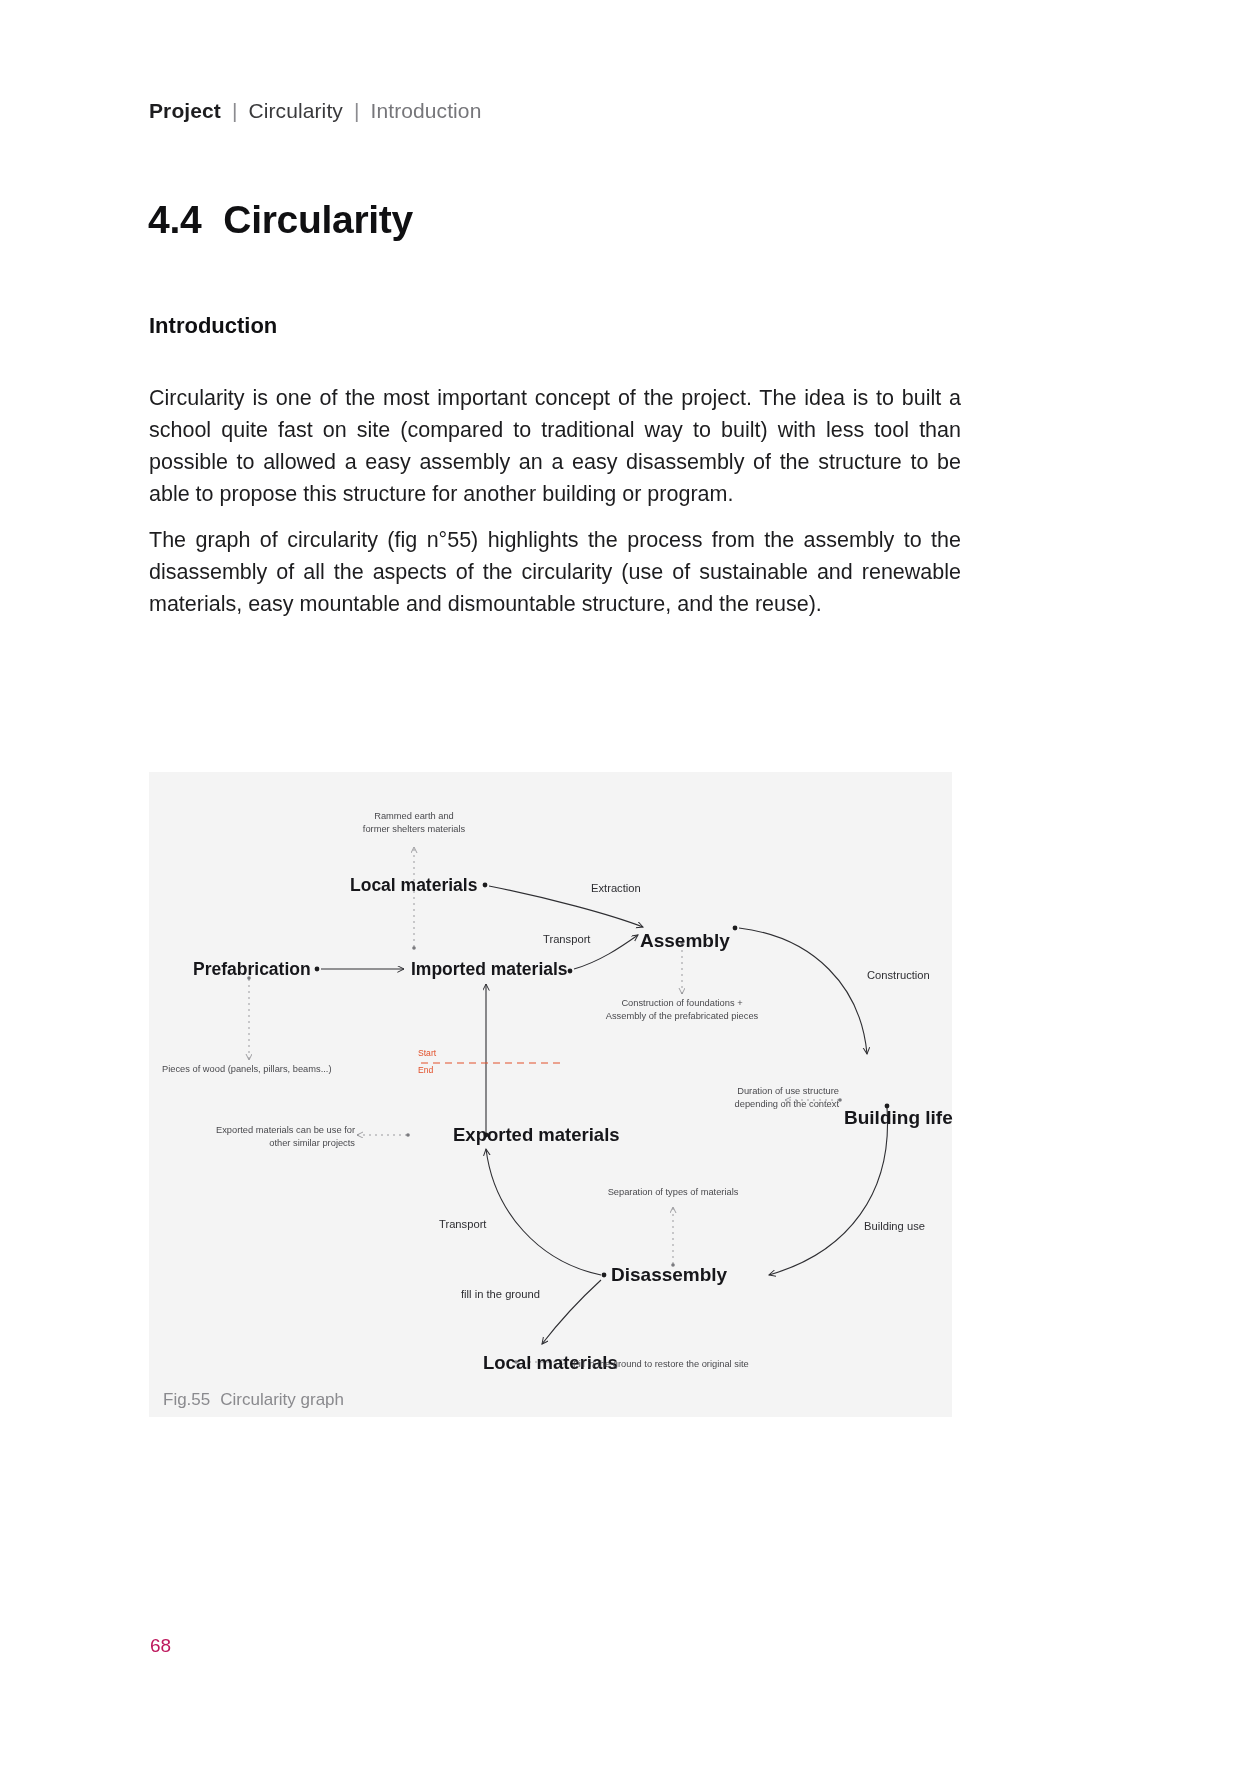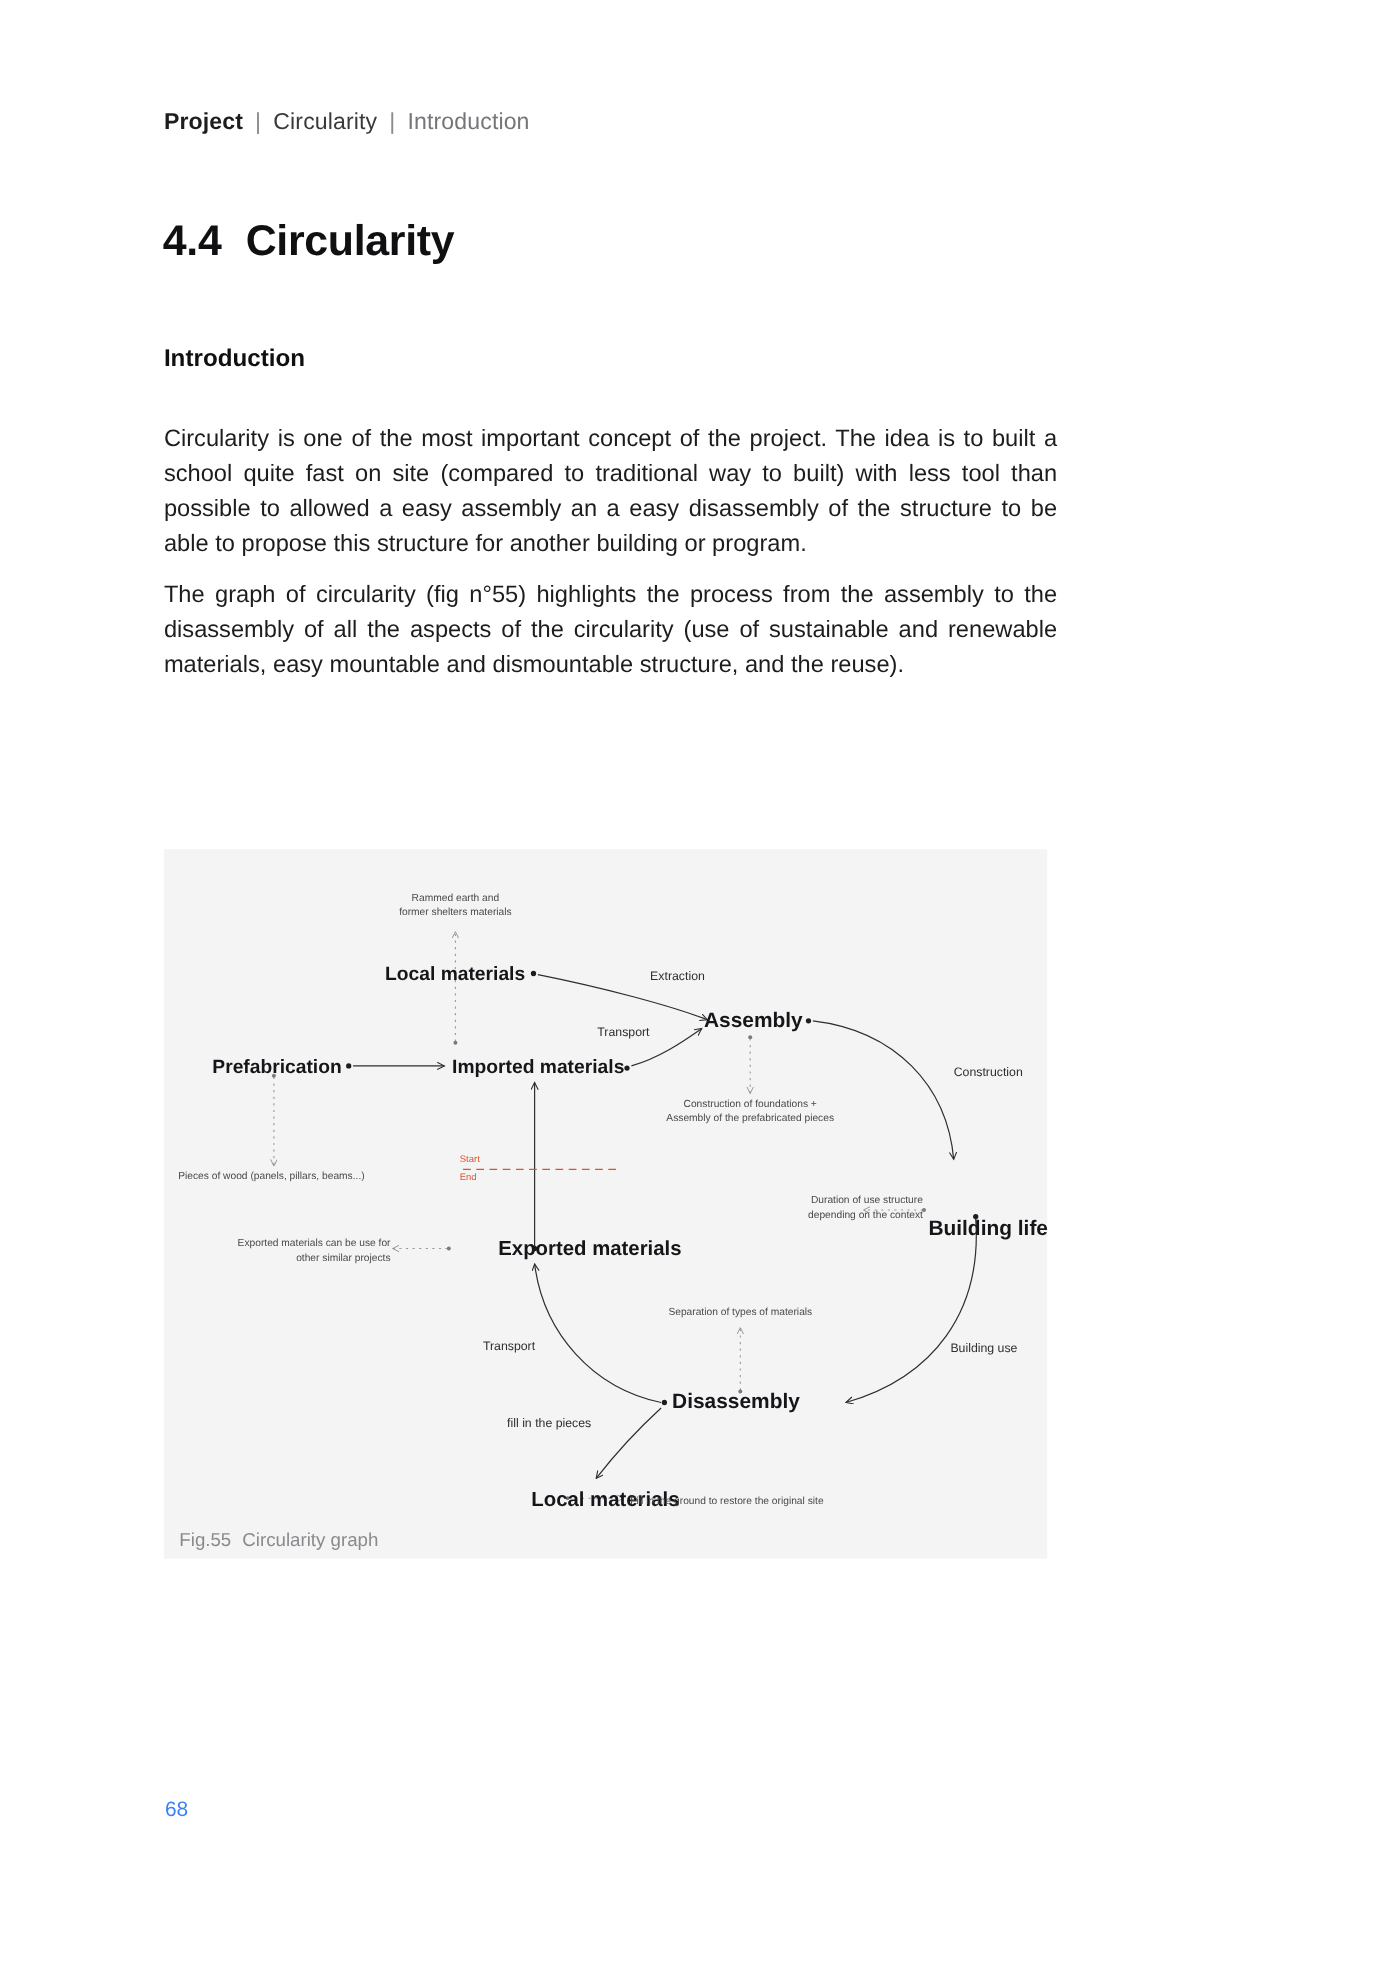--- a/index.html
+++ b/index.html
@@ -73,21 +73,21 @@
   .an.rgt{text-align:right;}
   .edge-lbl{
     position:absolute;font-size:11.2px;color:#2e2e32;white-space:nowrap;
   }
   .red-lbl{
     position:absolute;font-size:8.6px;color:#e2502a;white-space:nowrap;
   }
 
   .page-num{
     position:absolute;left:150px;top:1635px;
-    font-size:19px;color:#3b82f6;
+    font-size:19px;color:#be185d;
   }
 </style>
 </head>
 <body>
 
 <div class="page">
 
   <div class="breadcrumb">
     <span class="bc-1">Project</span>
     <span class="bc-sep">|</span>
@@ -166,21 +166,21 @@
 
     <div class="an ctr" style="left:205px;top:38px;width:120px;">
       <div>Rammed earth and</div>
       <div>former shelters materials</div>
     </div>
 
     <div class="nd" style="left:201px;top:103px;">Local materials</div>
 
     <div class="edge-lbl" style="left:406px;top:110px;padding-left:36px;">Extraction</div>
 
-    <div class="nd" style="left:491px;top:146px;font-size:19px;">Assembly</div>
+    <div class="nd" style="left:491px;top:158px;font-size:19px;">Assembly</div>
 
     <div class="edge-lbl" style="left:394px;top:161px;">Transport</div>
 
     <div class="nd" style="left:44px;top:187px;">Prefabrication</div>
 
     <div class="nd" style="left:262px;top:187px;">Imported materials</div>
 
     <div class="edge-lbl" style="left:718px;top:197px;">Construction</div>
 
     <div class="an ctr" style="left:433px;top:225px;width:200px;">
@@ -208,21 +208,21 @@
     <div class="nd" style="left:261px;top:352px;font-size:18.5px;margin-left:43px;">Exported materials</div>
 
     <div class="an ctr" style="left:444px;top:414px;width:160px;">Separation of types of materials</div>
 
     <div class="edge-lbl" style="left:290px;top:446px;">Transport</div>
 
     <div class="edge-lbl" style="left:715px;top:448px;">Building use</div>
 
     <div class="nd" style="left:462px;top:492px;font-size:19px;">Disassembly</div>
 
-    <div class="edge-lbl" style="left:312px;top:516px;">fill in the pieces</div>
+    <div class="edge-lbl" style="left:312px;top:516px;">fill in the ground</div>
 
     <div class="nd" style="left:334px;top:580px;font-size:18.5px;">Local materials</div>
 
     <div class="an" style="left:424px;top:586px;">Fill in the ground to restore the original site</div>
 
   </div>
 
   <div class="fig-caption">
     <span class="capnum">Fig.55</span><span>Circularity graph</span>
   </div>

